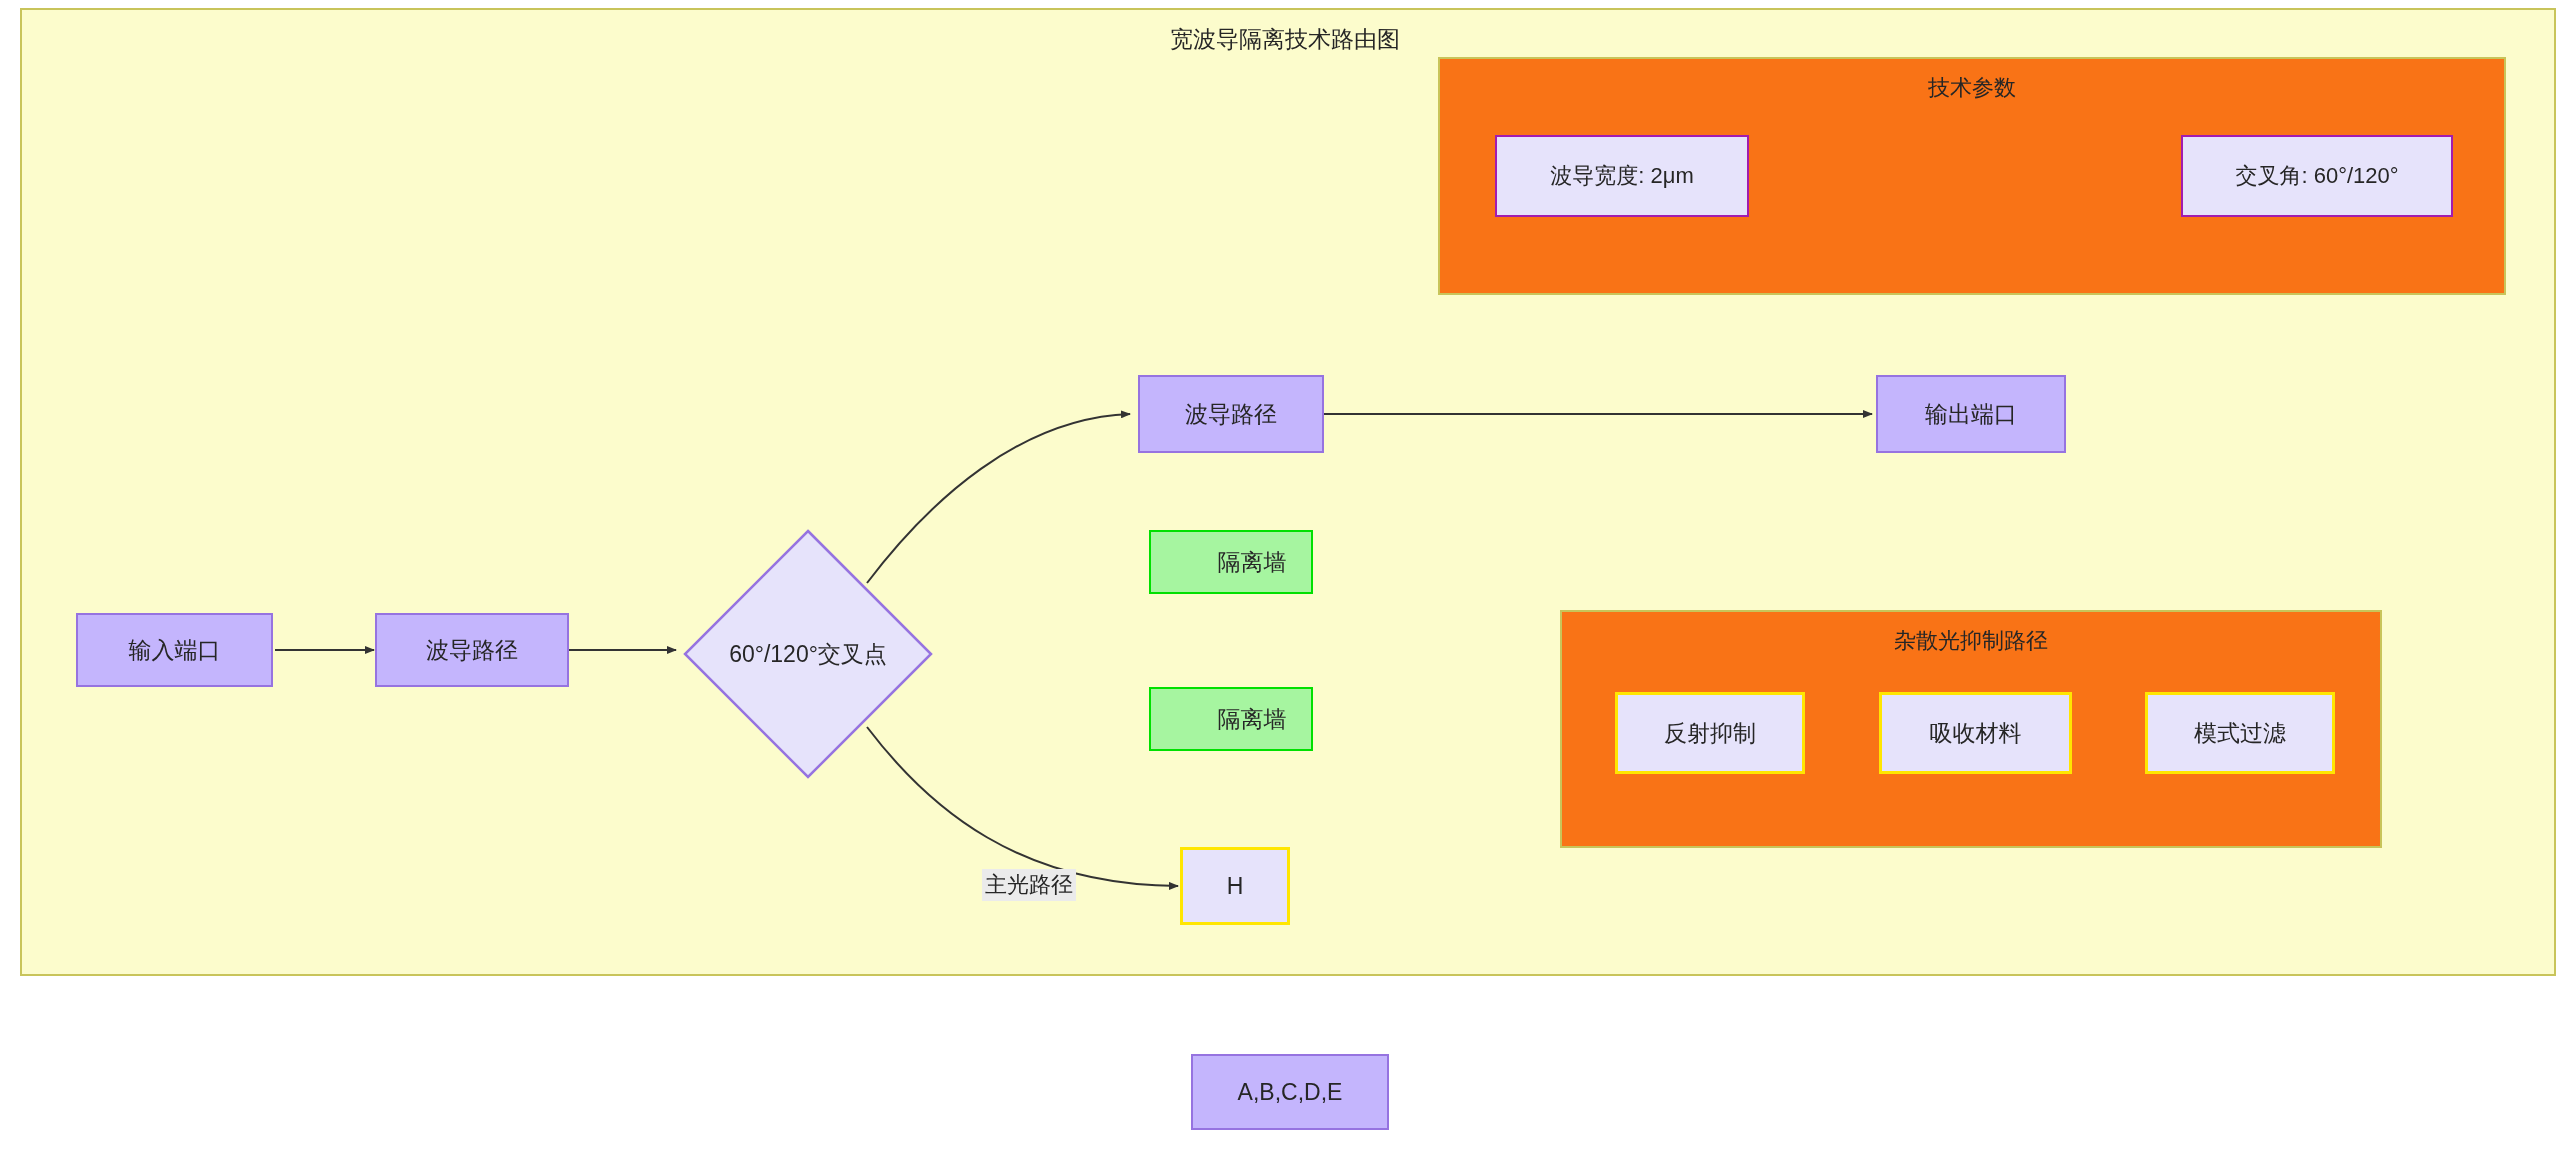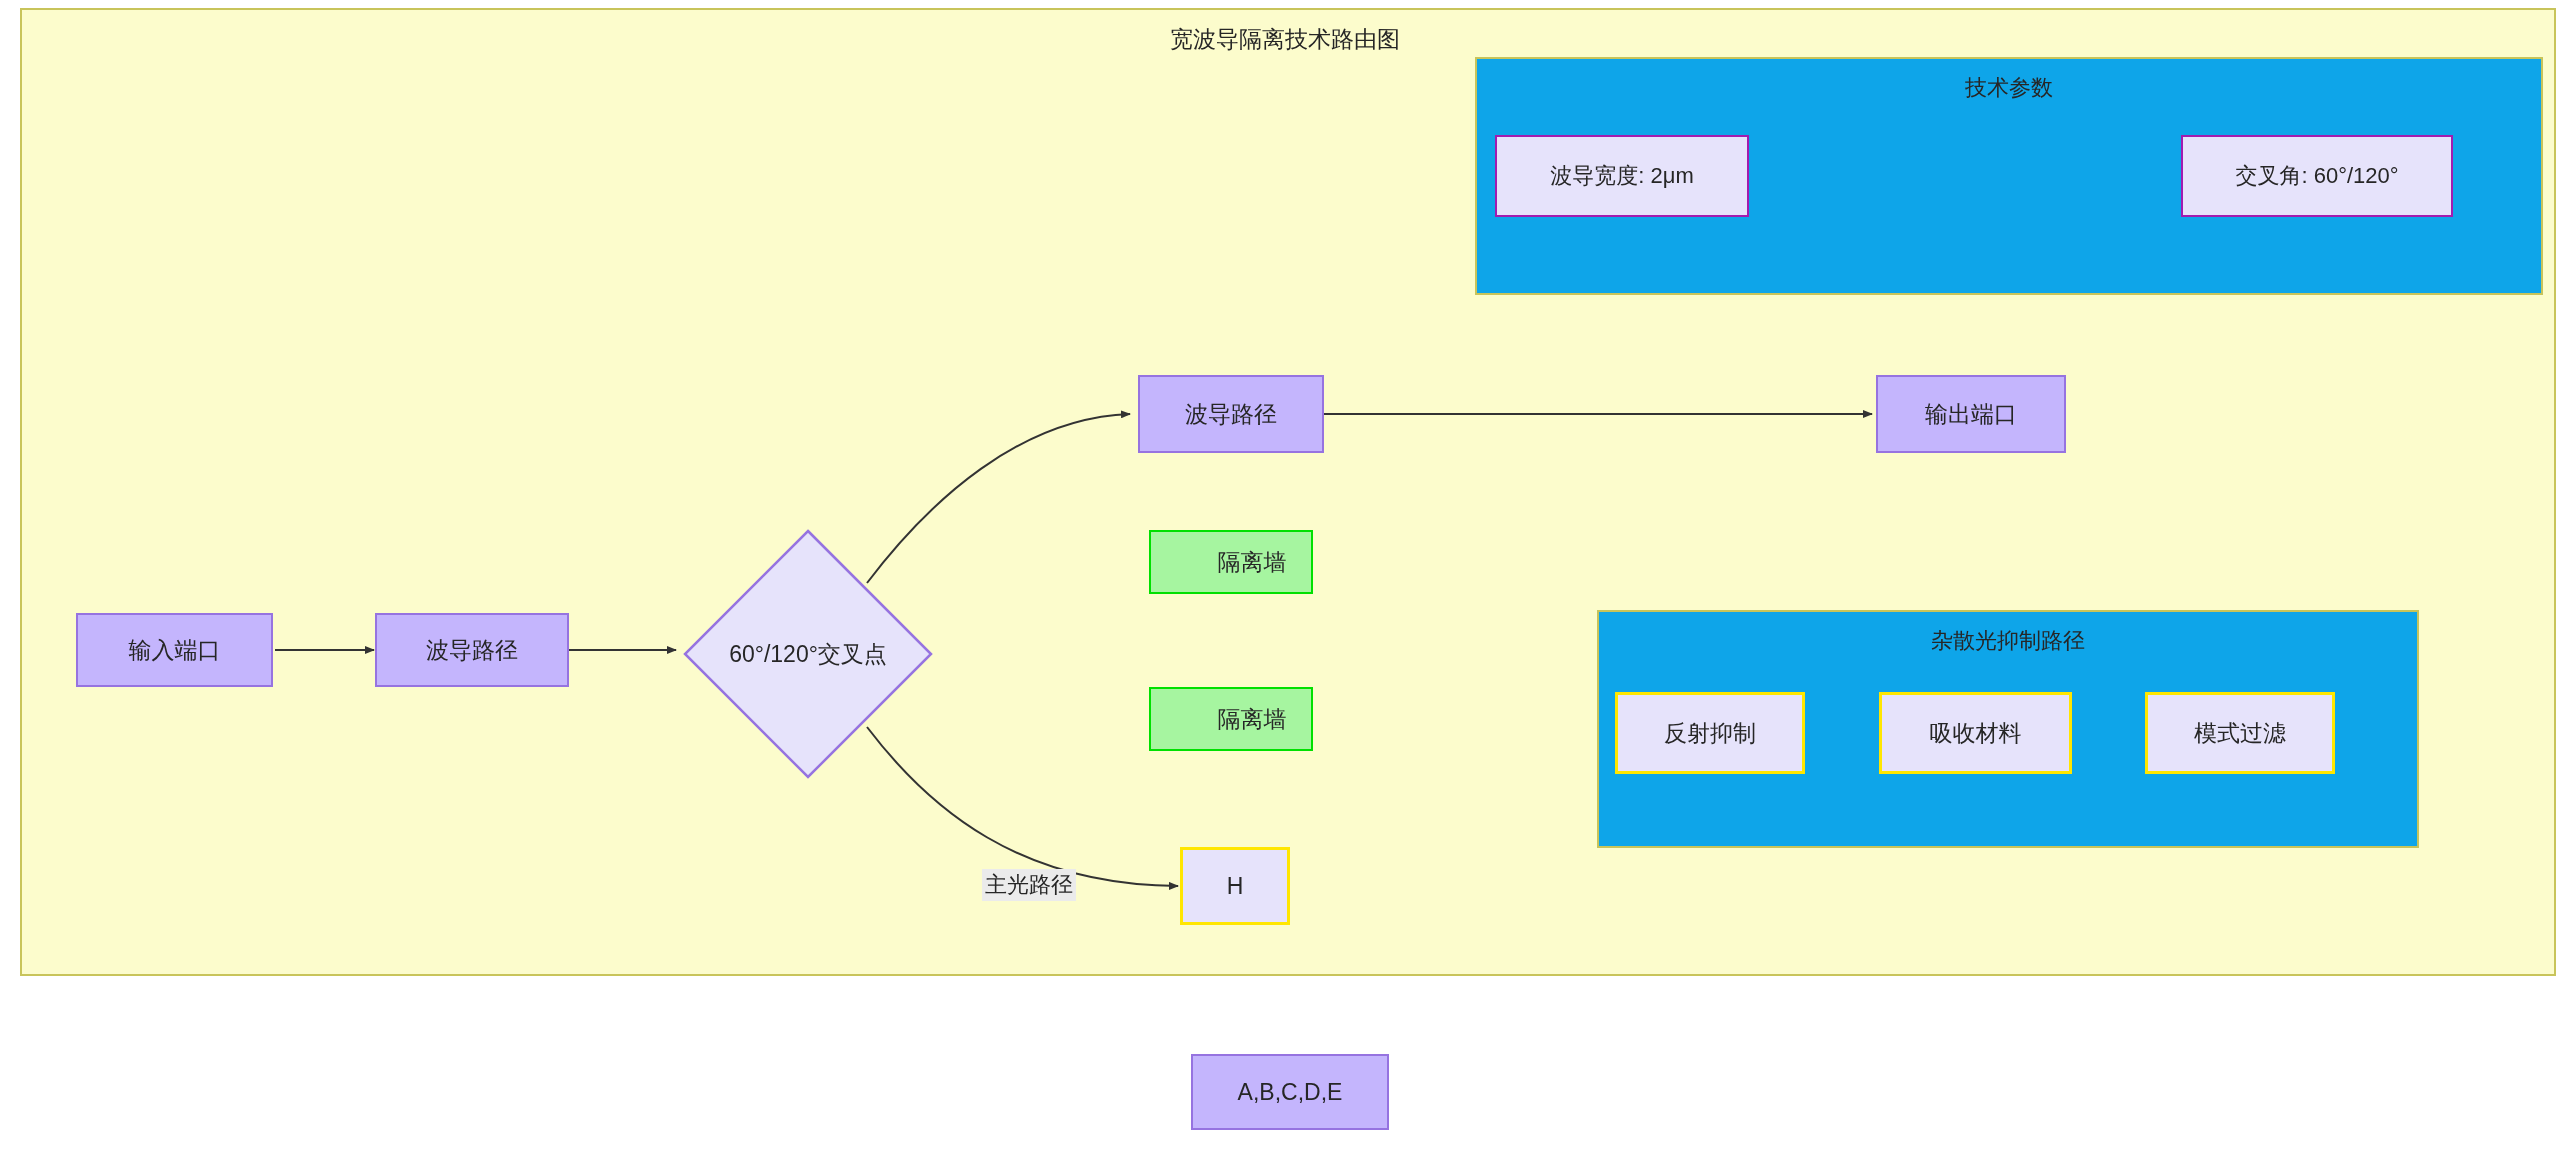--- a/index.html
+++ b/index.html
@@ -39,24 +39,23 @@
     left: 1148px;
     top: 14px;
     font-size: 23px;
     color: #262626;
     white-space: nowrap;
   }
 
   
   .subgroup {
     position: absolute;
-    background: #0ea5e9;
+    background: #f97316;
     border: 2px solid #c8c45a;
     box-sizing: border-box;
-    margin-left: 37px;
   }
   .subgroup-title {
     position: absolute;
     top: 14px;
     left: 0;
     width: 100%;
     text-align: center;
     font-size: 22px;
     color: #262626;
     white-space: nowrap;

